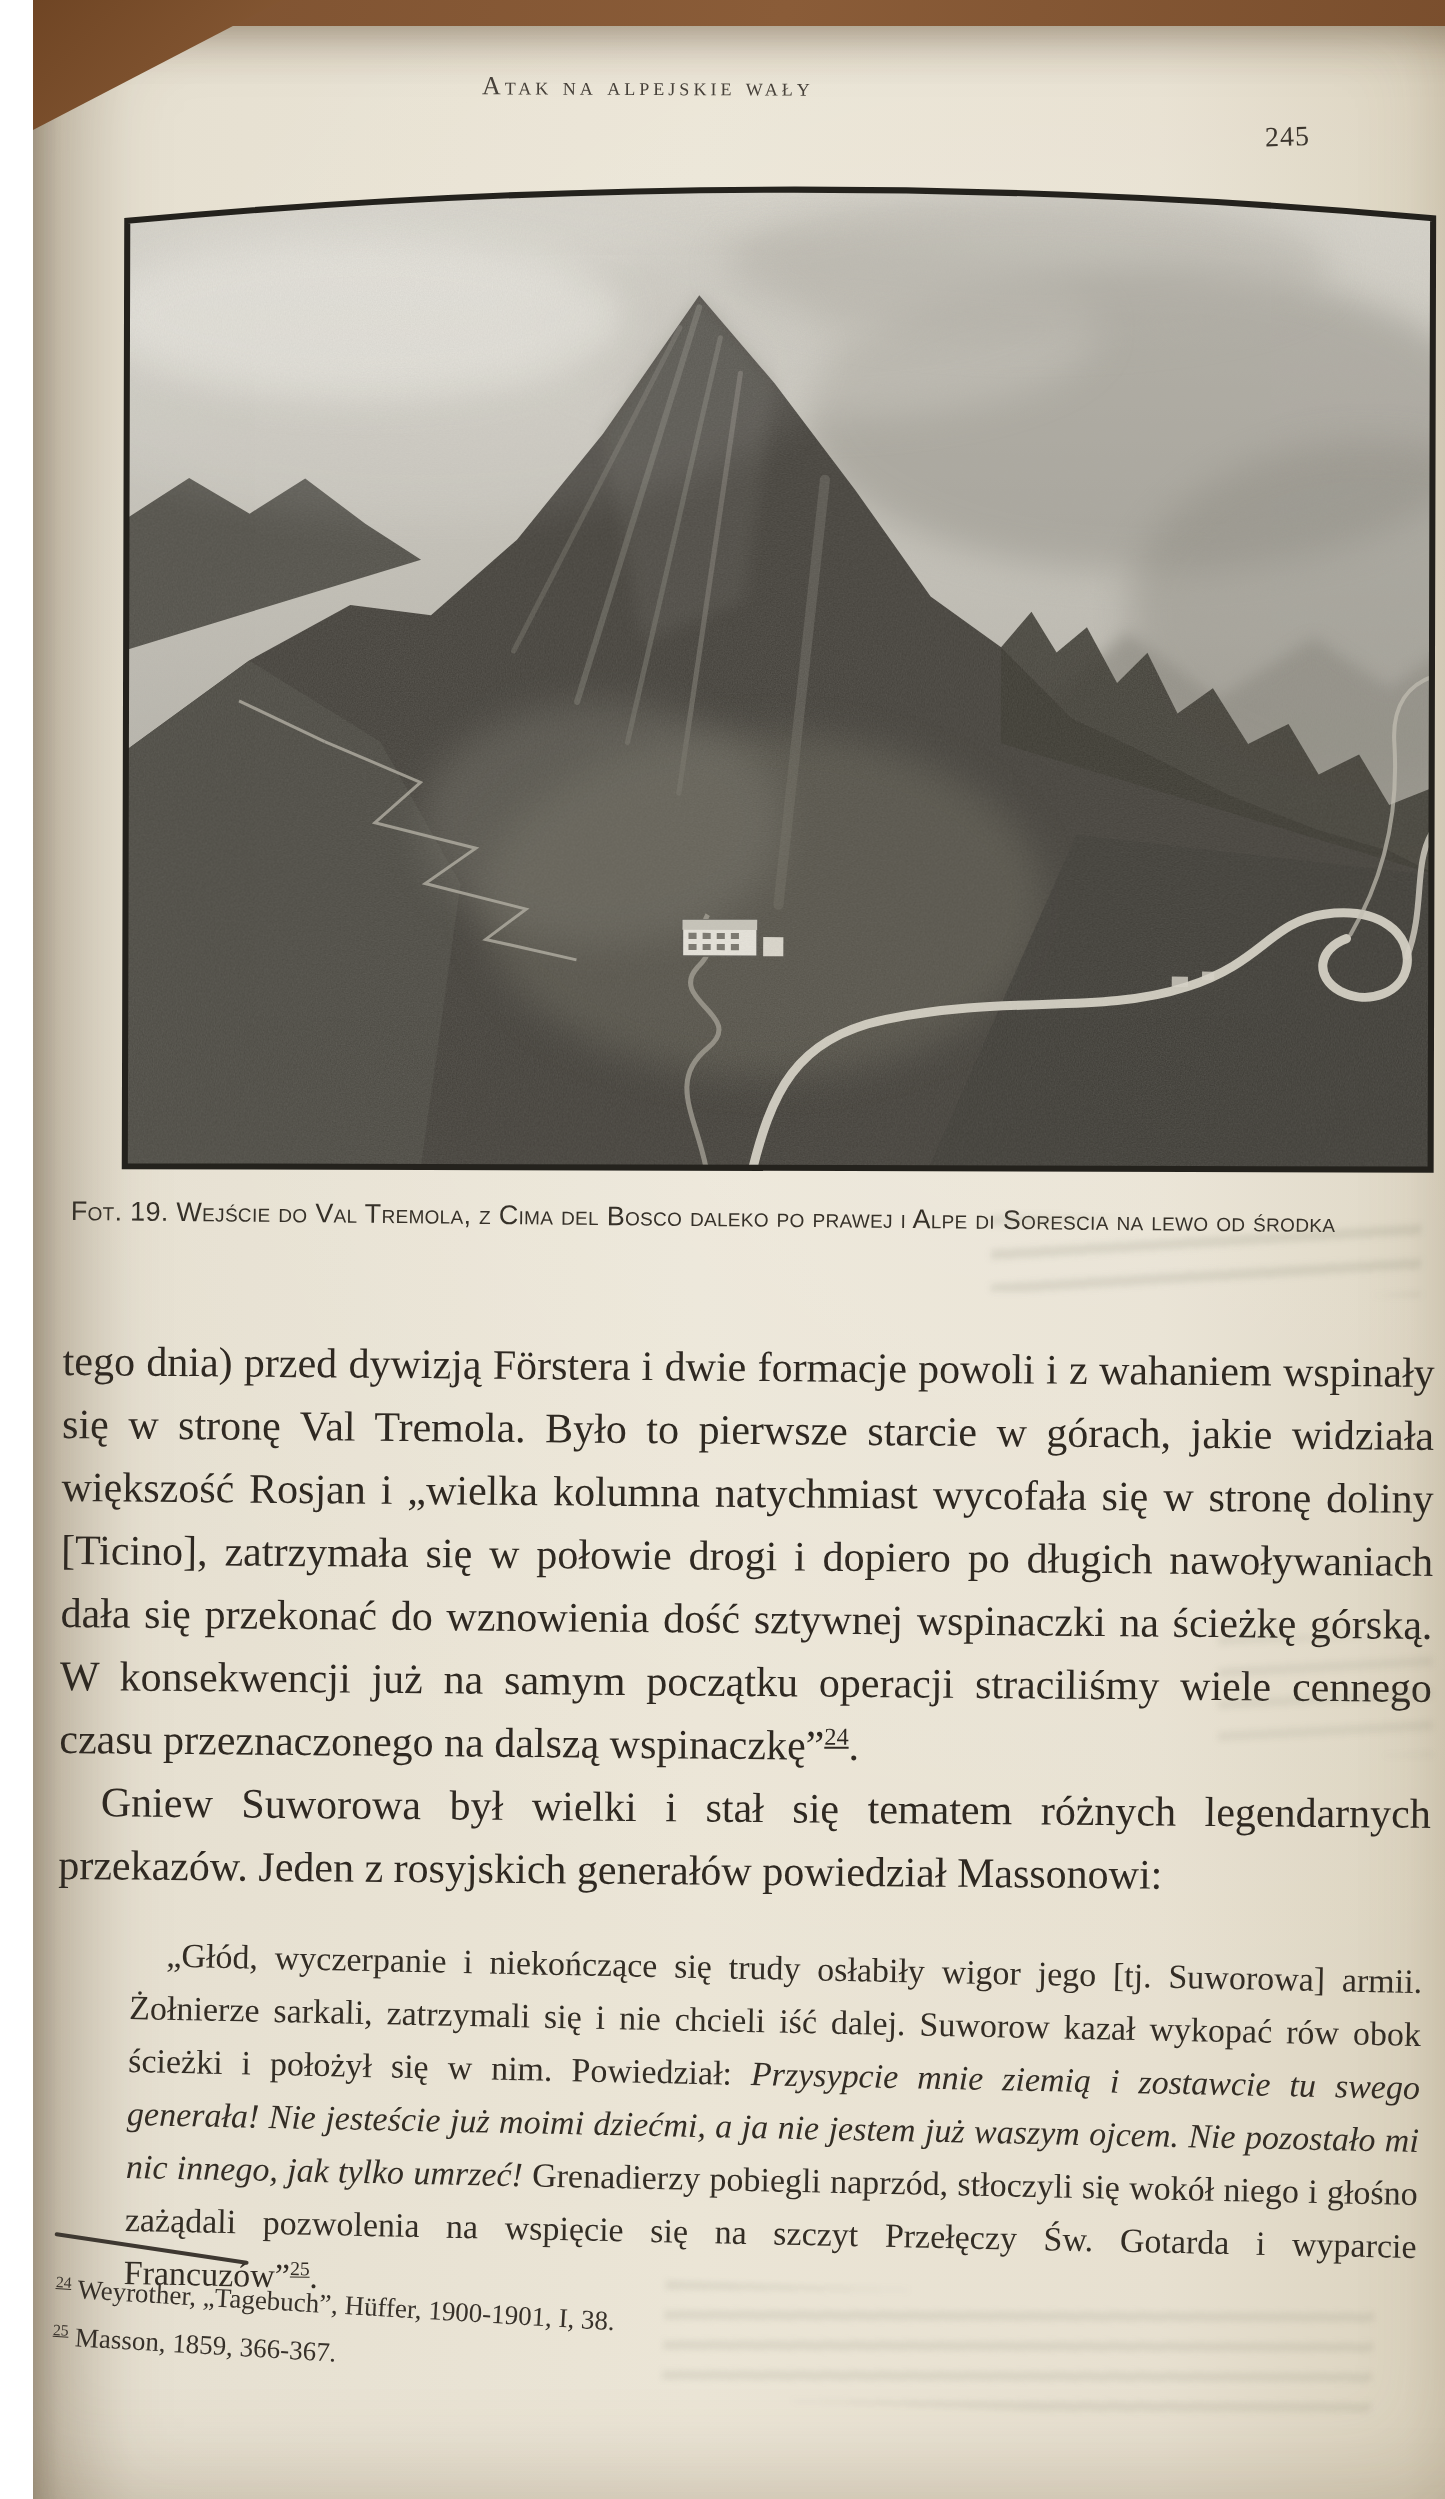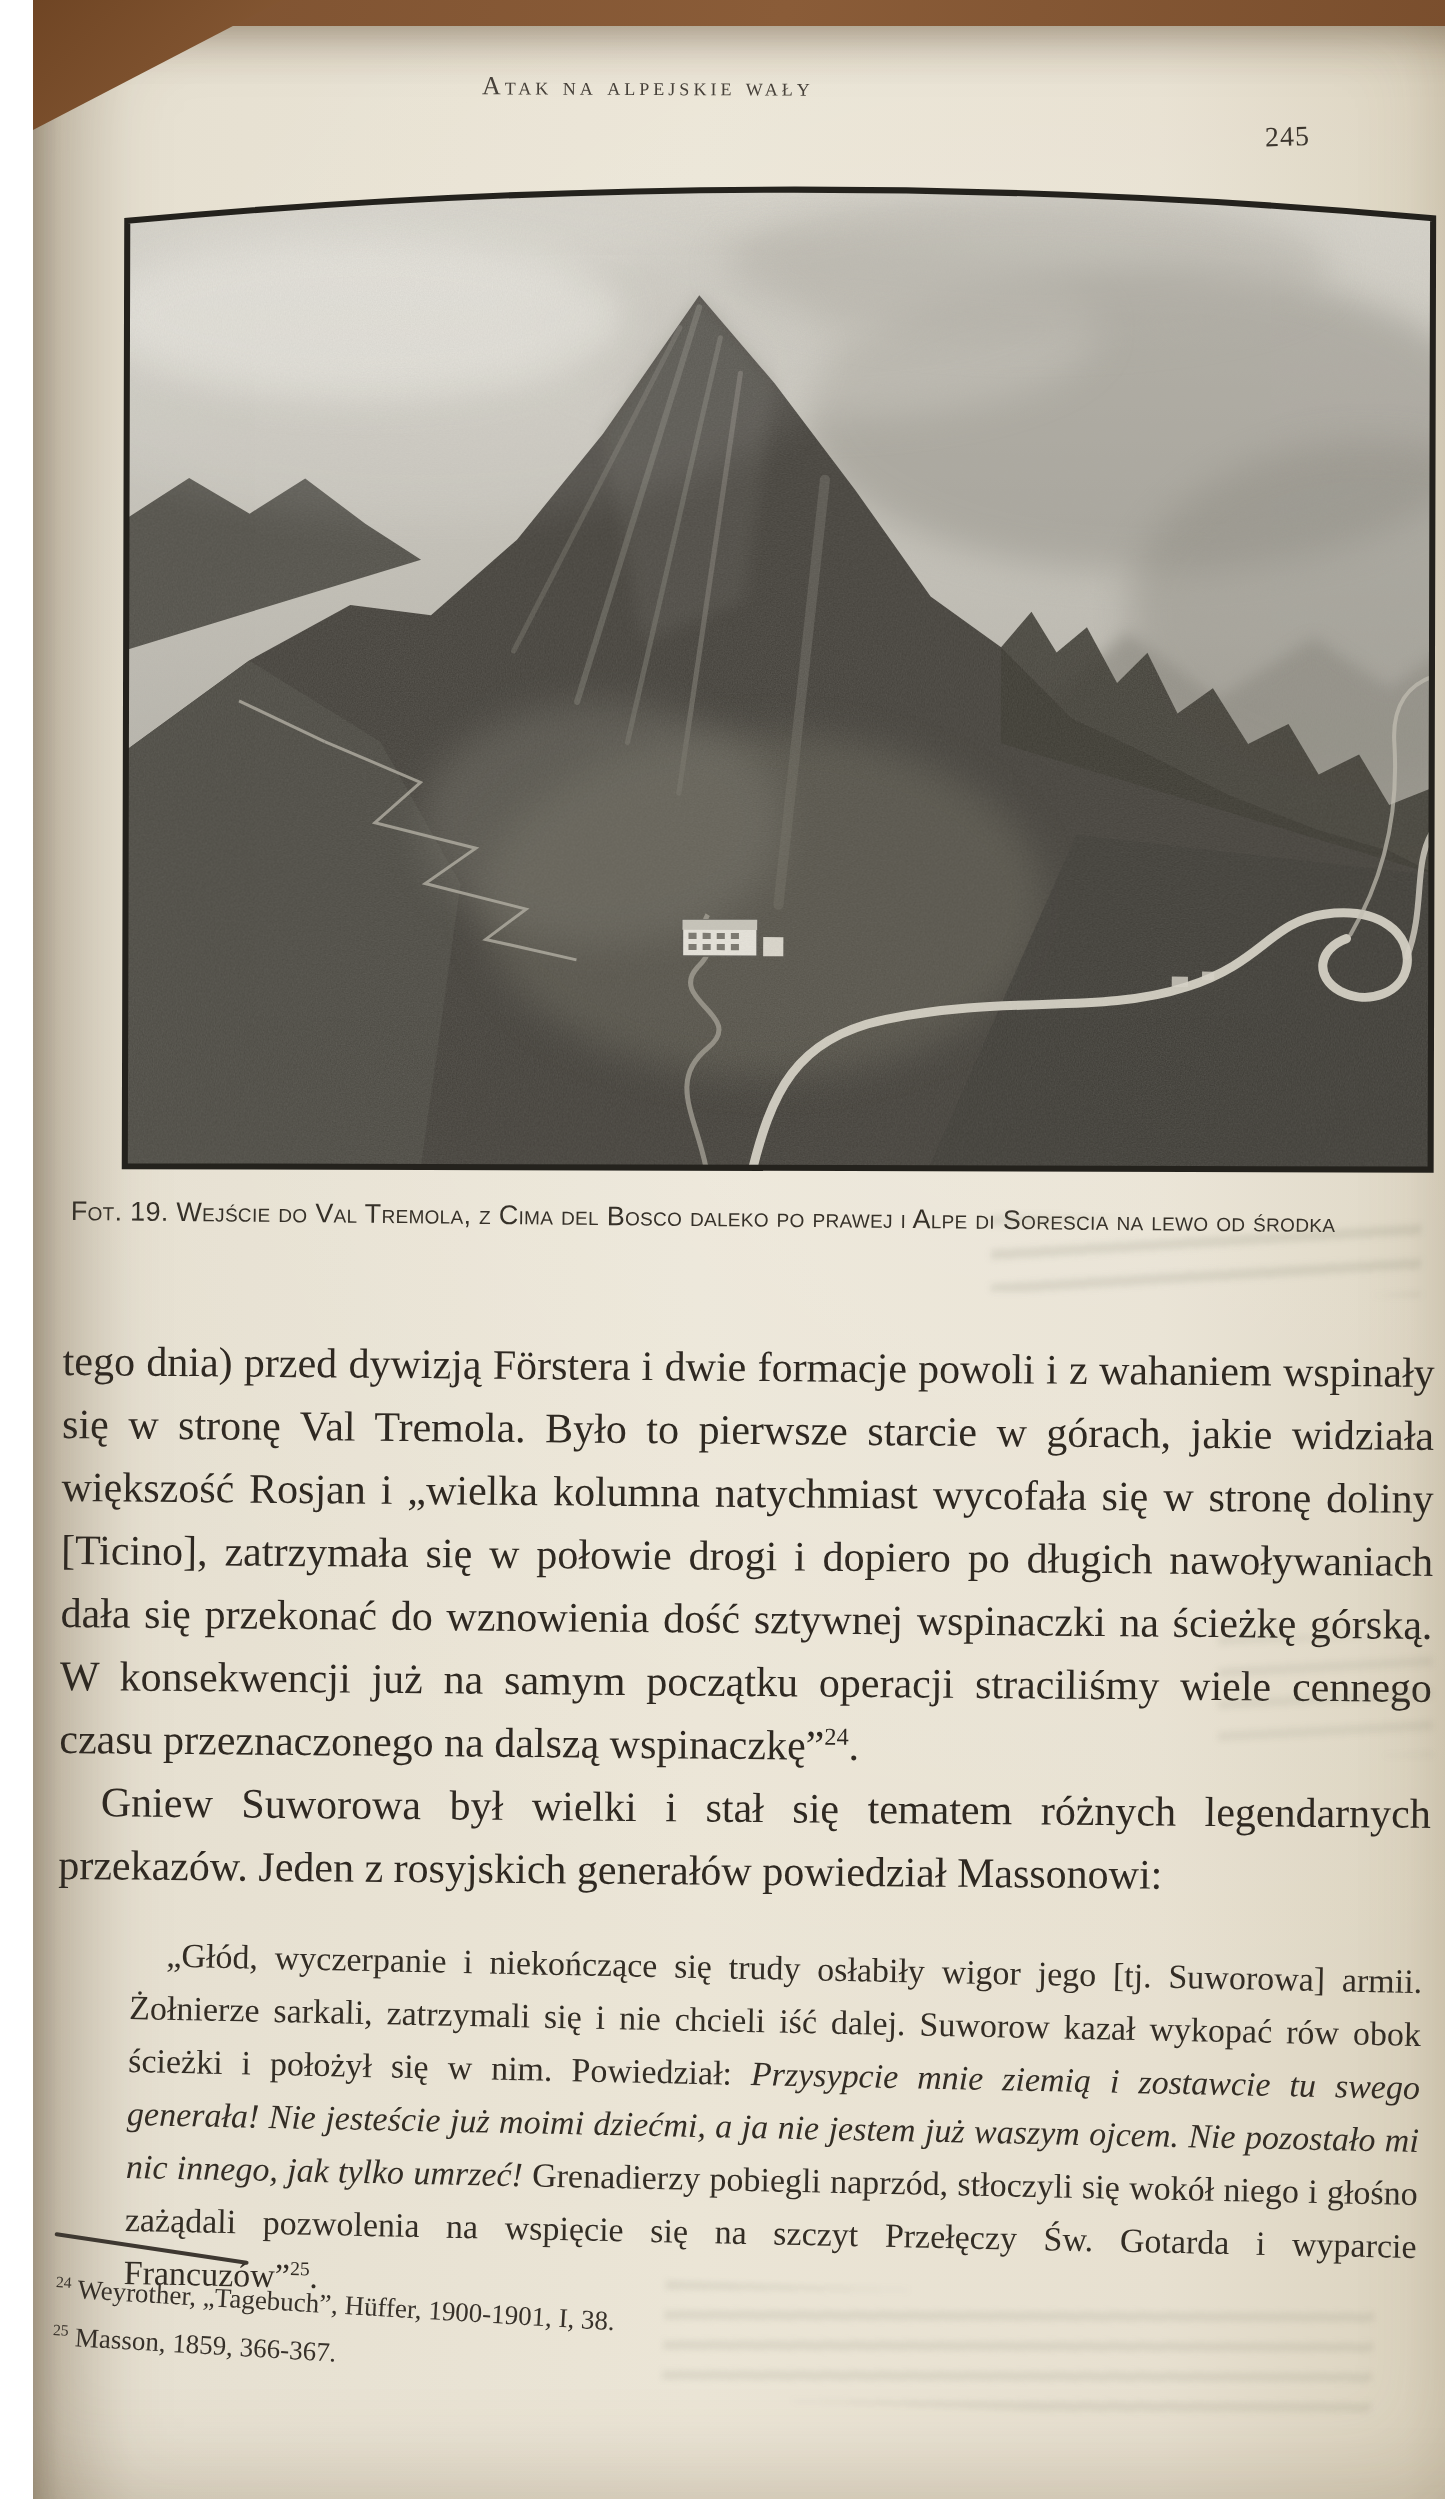--- a/index.html
+++ b/index.html
@@ -59,21 +59,21 @@
     transform:rotate(.5deg);transform-origin:left top;
   }
   .body-text p{margin:0;}
   .body-text p.indented{text-indent:42px;}
   .quote-block{
     position:absolute;top:1868px;left:58px;width:1292px;
     font-size:34px;line-height:53px;color:#332d25;text-align:justify;
     text-indent:36px;transform:rotate(1.2deg);transform-origin:left top;
   }
   .quote-italic{font-style:italic;}
-  sup.fnref{font-size:.58em;vertical-align:super;line-height:0;letter-spacing:0;}
+  sup.fnref{font-size:.58em;vertical-align:super;line-height:0;letter-spacing:0;text-decoration:underline;}
   .footnote-rule{
     position:absolute;top:2206px;left:22px;width:196px;height:4px;border-radius:2px;
     background:#3e3831;transform:rotate(8.5deg);transform-origin:left top;
   }
   .footnotes{
     position:absolute;top:2238px;left:24px;width:760px;
     font-size:27px;line-height:48px;color:#37312a;
     transform:rotate(3.4deg);transform-origin:left top;
   }
   .footnotes .fn{margin:0;}

